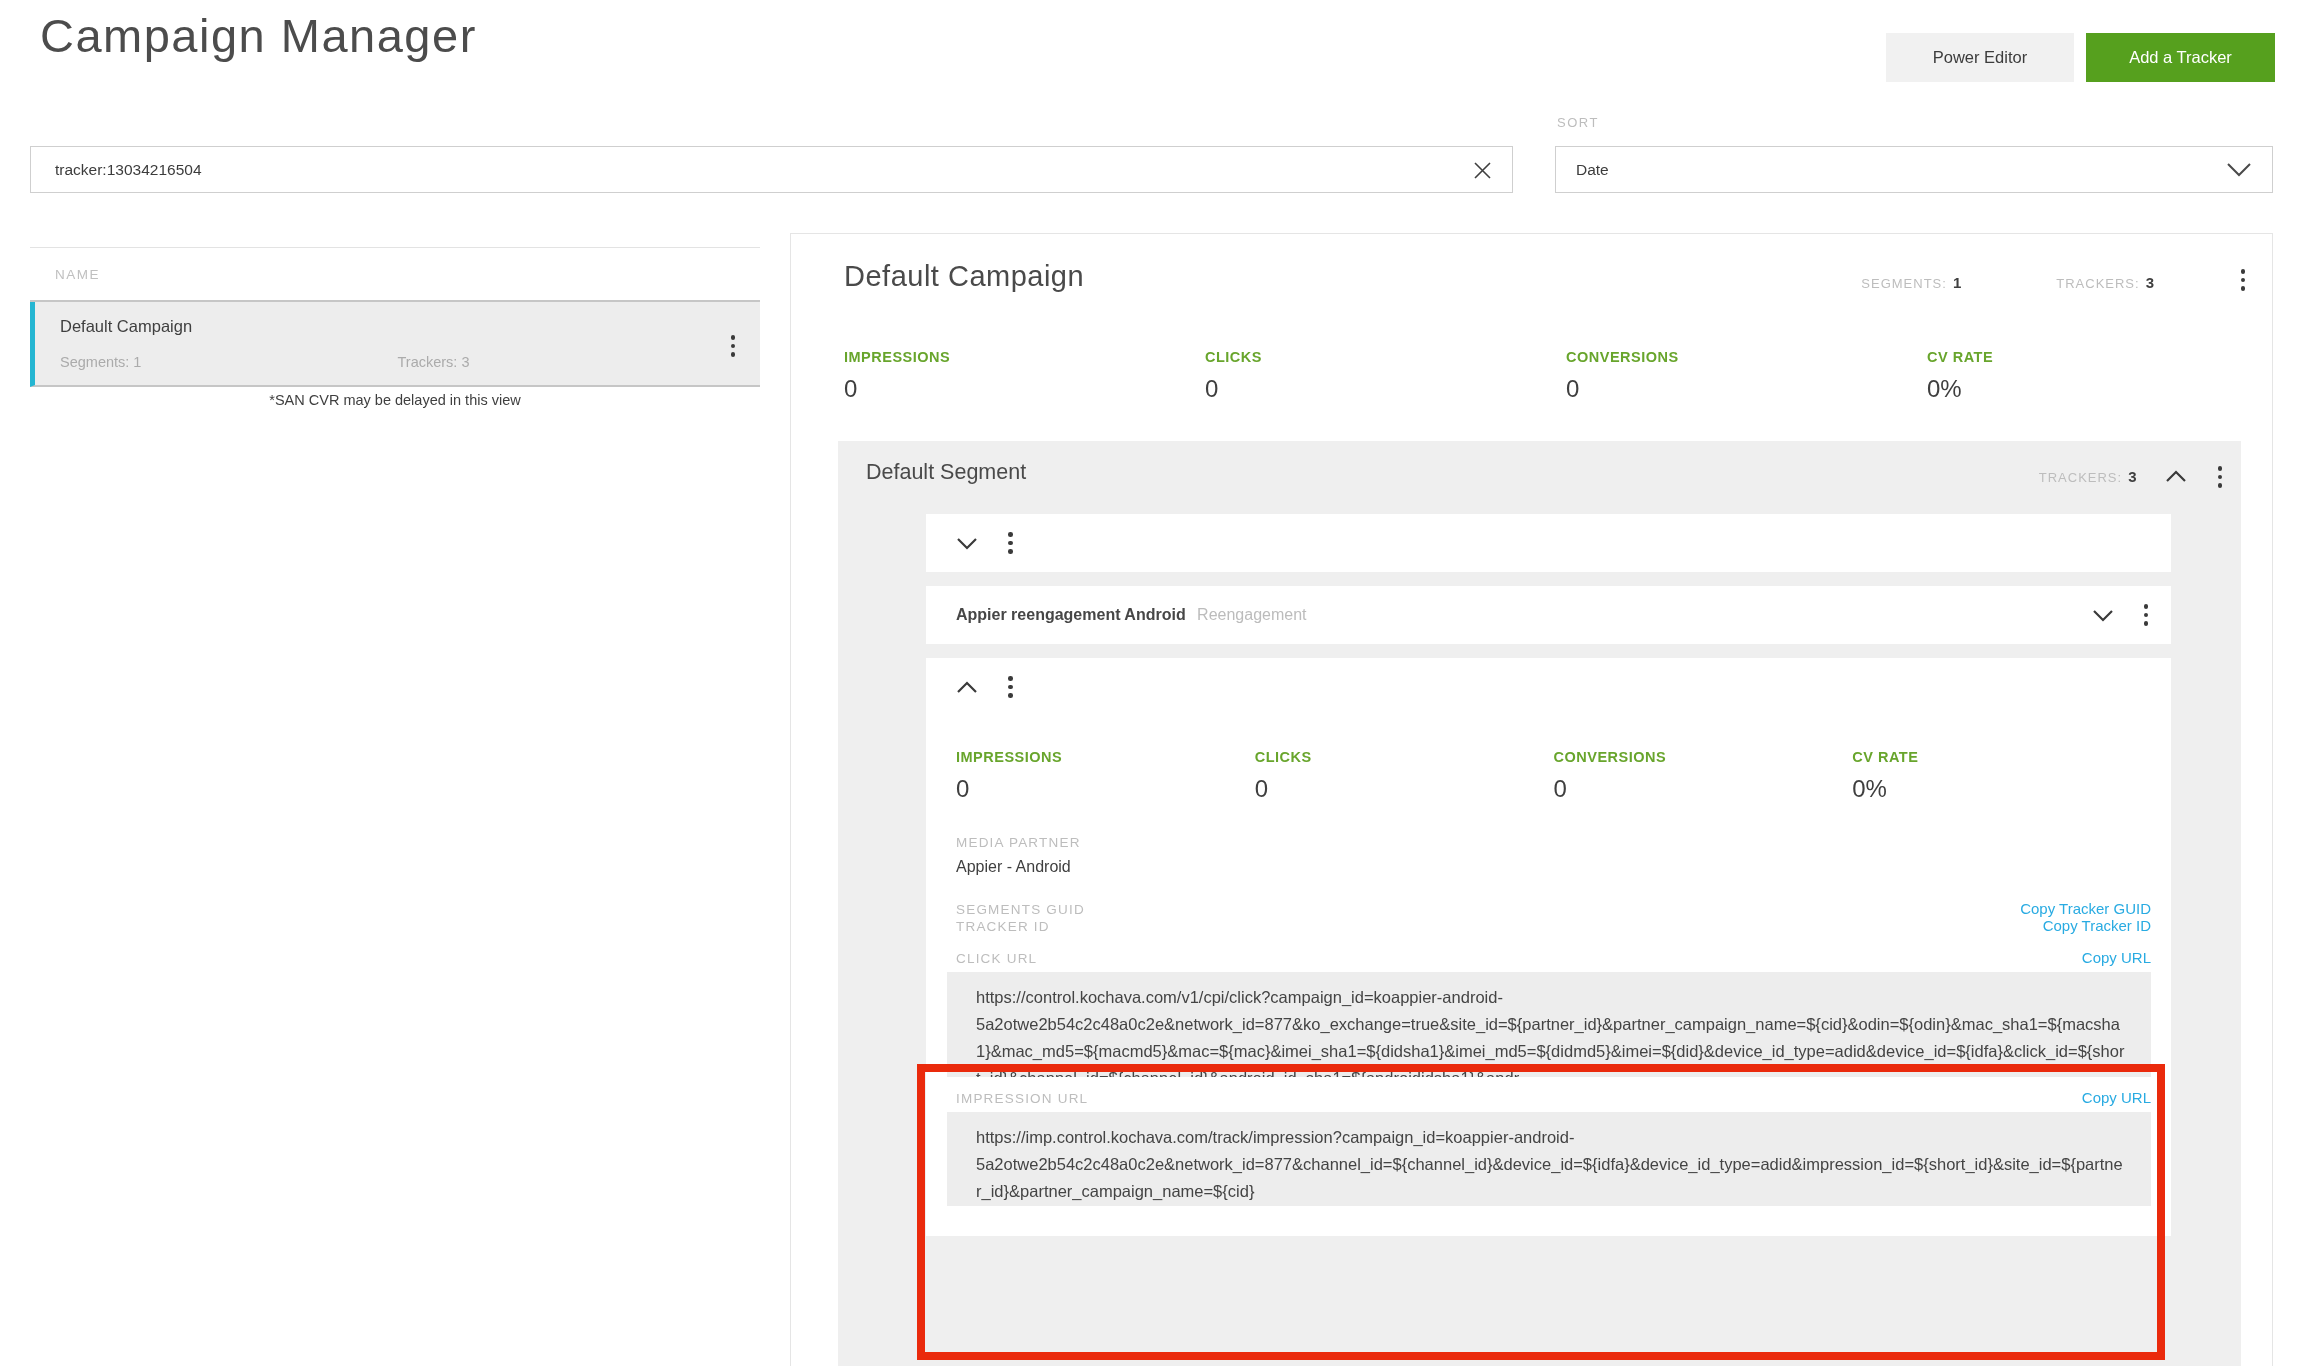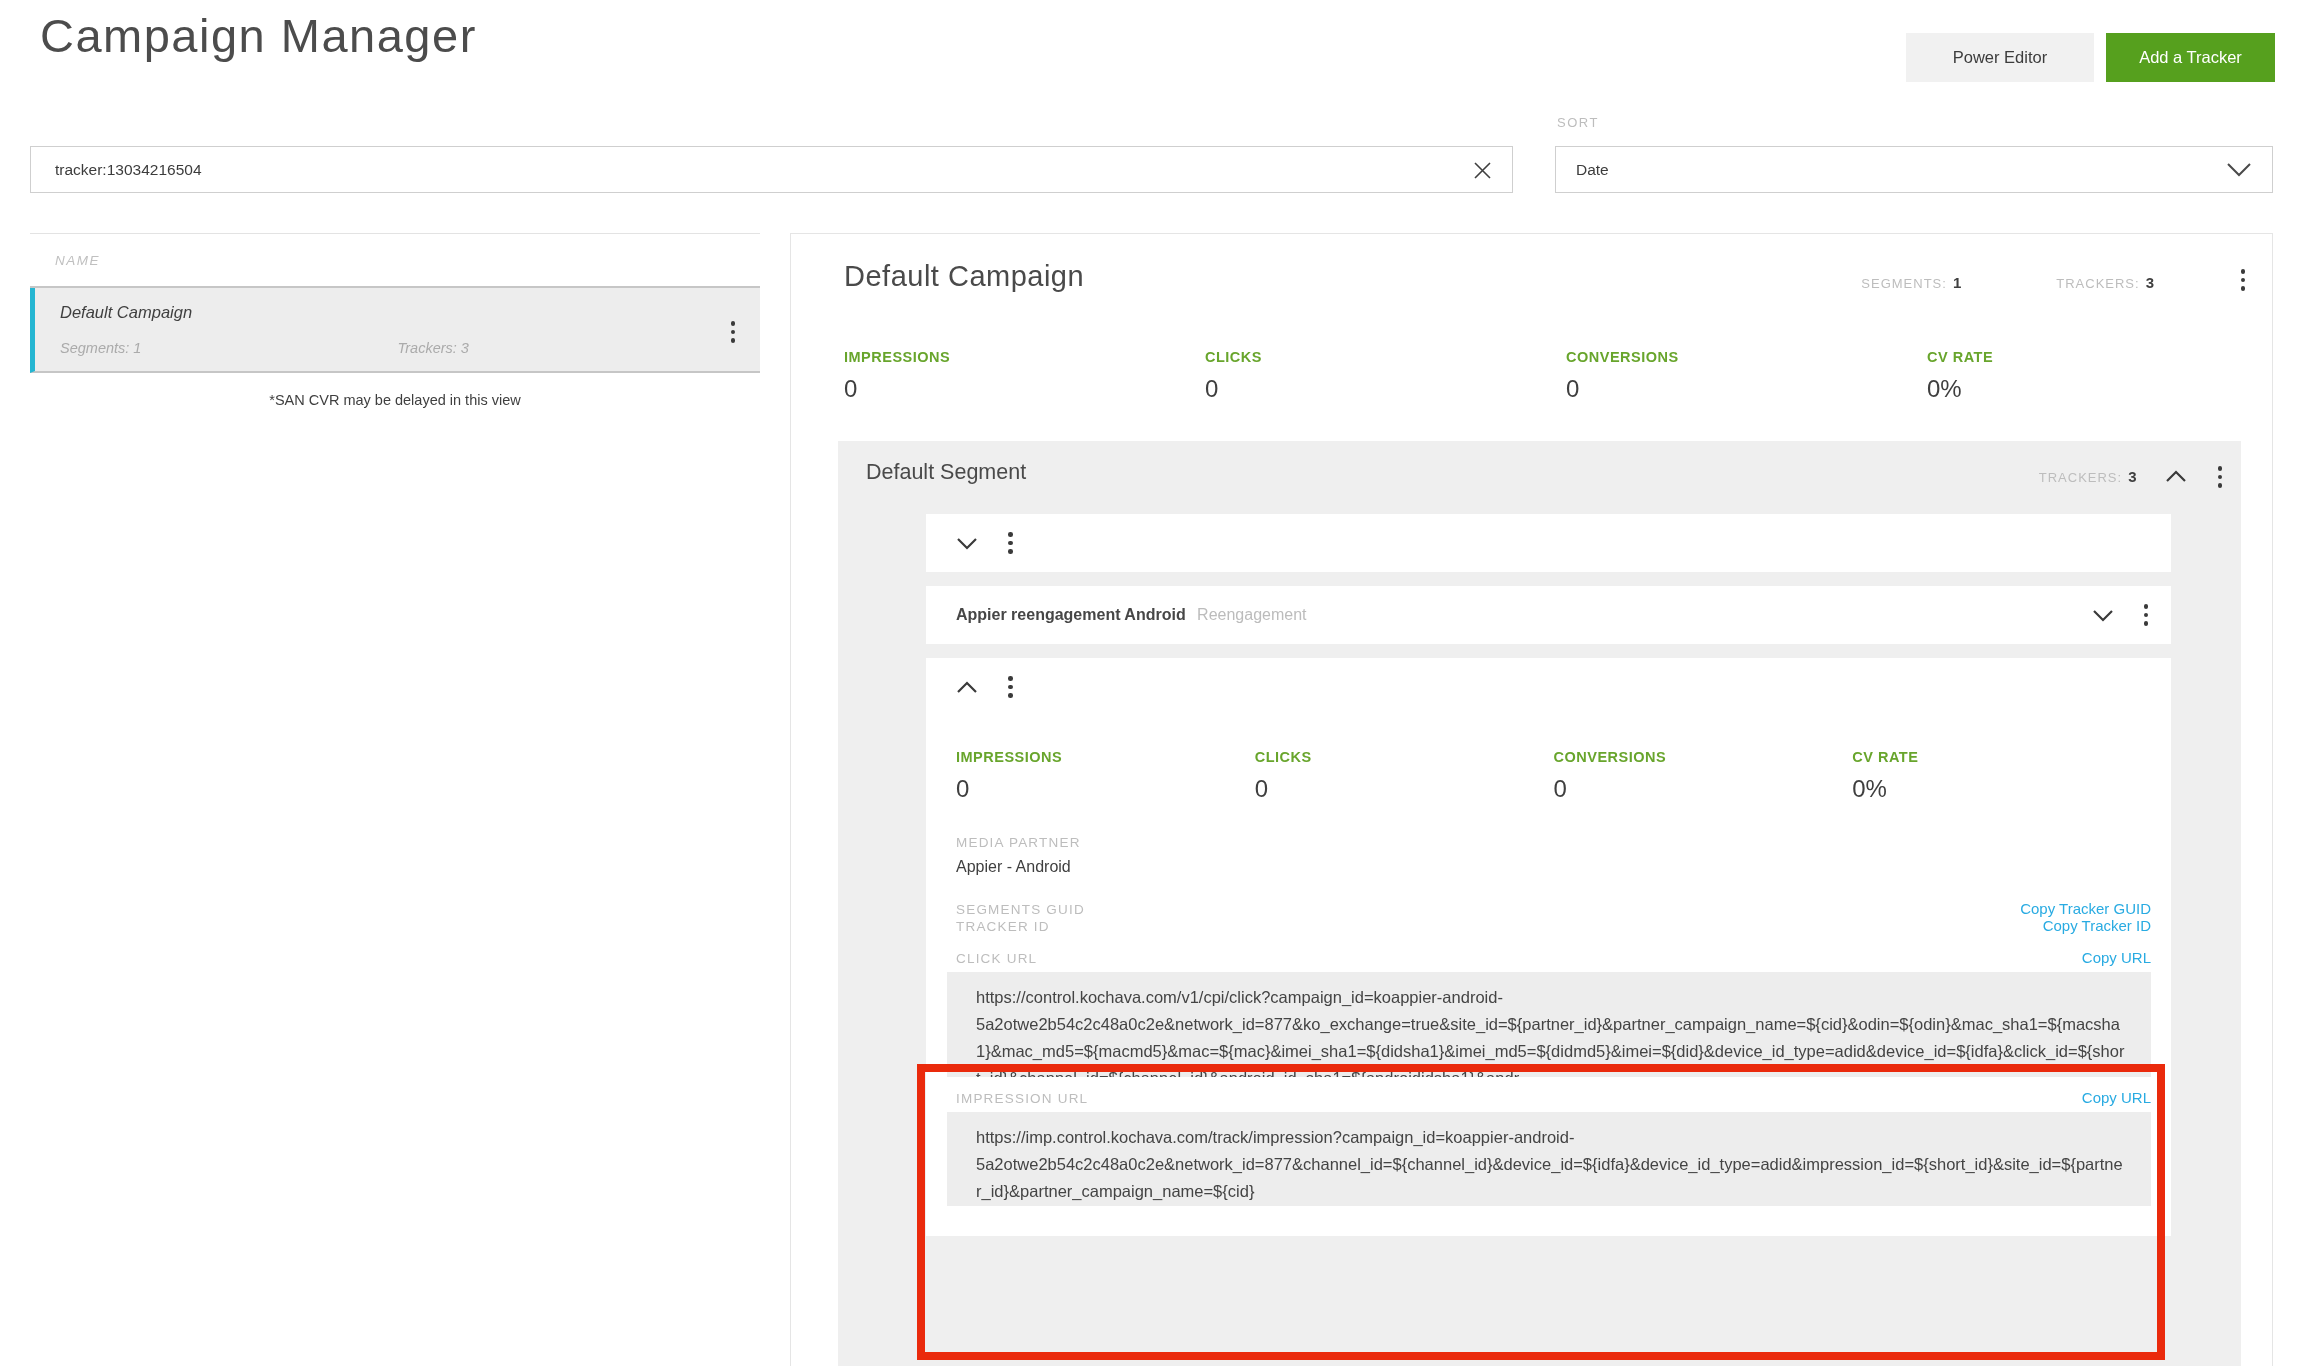--- a/index.html
+++ b/index.html
@@ -14,21 +14,21 @@
   svg { display: block; }
 
   
   .page-title {
     position: absolute; left: 40px; top: 8px;
     font-size: 47px; font-weight: 300; letter-spacing: 1.5px; color: #4c4c4c;
   }
   .top-buttons { position: absolute; right: 29px; top: 33px; display: flex; gap: 12px; }
   .btn { height: 49px; border: none; font-family: inherit; font-size: 16.5px; cursor: pointer; }
   .btn-secondary { width: 188px; background: #f1f1f1; color: #3c3c3c; }
-  .btn-primary { width: 169px; background: #56a01e; color: #ffffff; }
+  .btn-primary { width: 189px; background: #56a01e; color: #ffffff; }
 
   
   .search-box {
     position: absolute; left: 30px; top: 146px; width: 1483px; height: 47px;
     border: 1px solid #cfcfcf; background: #fff;
   }
   .search-box input {
     width: 100%; height: 100%; border: none; outline: none;
     padding: 0 60px 0 24px; font-family: inherit; font-size: 15.5px; font-weight: 500; color: #3c3c3c;
   }
@@ -39,21 +39,21 @@
     font-size: 13px; letter-spacing: 1.5px; color: #bdbdbd;
   }
   .sort-select {
     position: absolute; left: 1555px; top: 146px; width: 718px; height: 47px;
     border: 1px solid #cfcfcf; background: #fff;
     display: flex; align-items: center; justify-content: space-between;
     padding: 0 20px; font-size: 15.5px; color: #3c3c3c; cursor: pointer; text-align: right;
   }
 
   
-  .campaign-list { position: absolute; left: 30px; top: 233px; width: 730px; font-style: italic; }
+  .campaign-list { position: absolute; left: 30px; top: 247px; width: 730px; }
   .list-header {
     height: 55px; border-top: 1px solid #e3e3e3; border-bottom: 2px solid #c6c6c6;
     display: flex; align-items: center; padding-left: 25px;
     font-size: 13.5px; letter-spacing: 1.5px; color: #c0c0c0; background: #fff;
   }
   .campaign-row {
     position: relative; height: 85px; background: #ededed;
     border-left: 5px solid #25b6d2; border-bottom: 2px solid #c6c6c6;
     padding: 15px 0 0 25px; cursor: pointer;
   }

